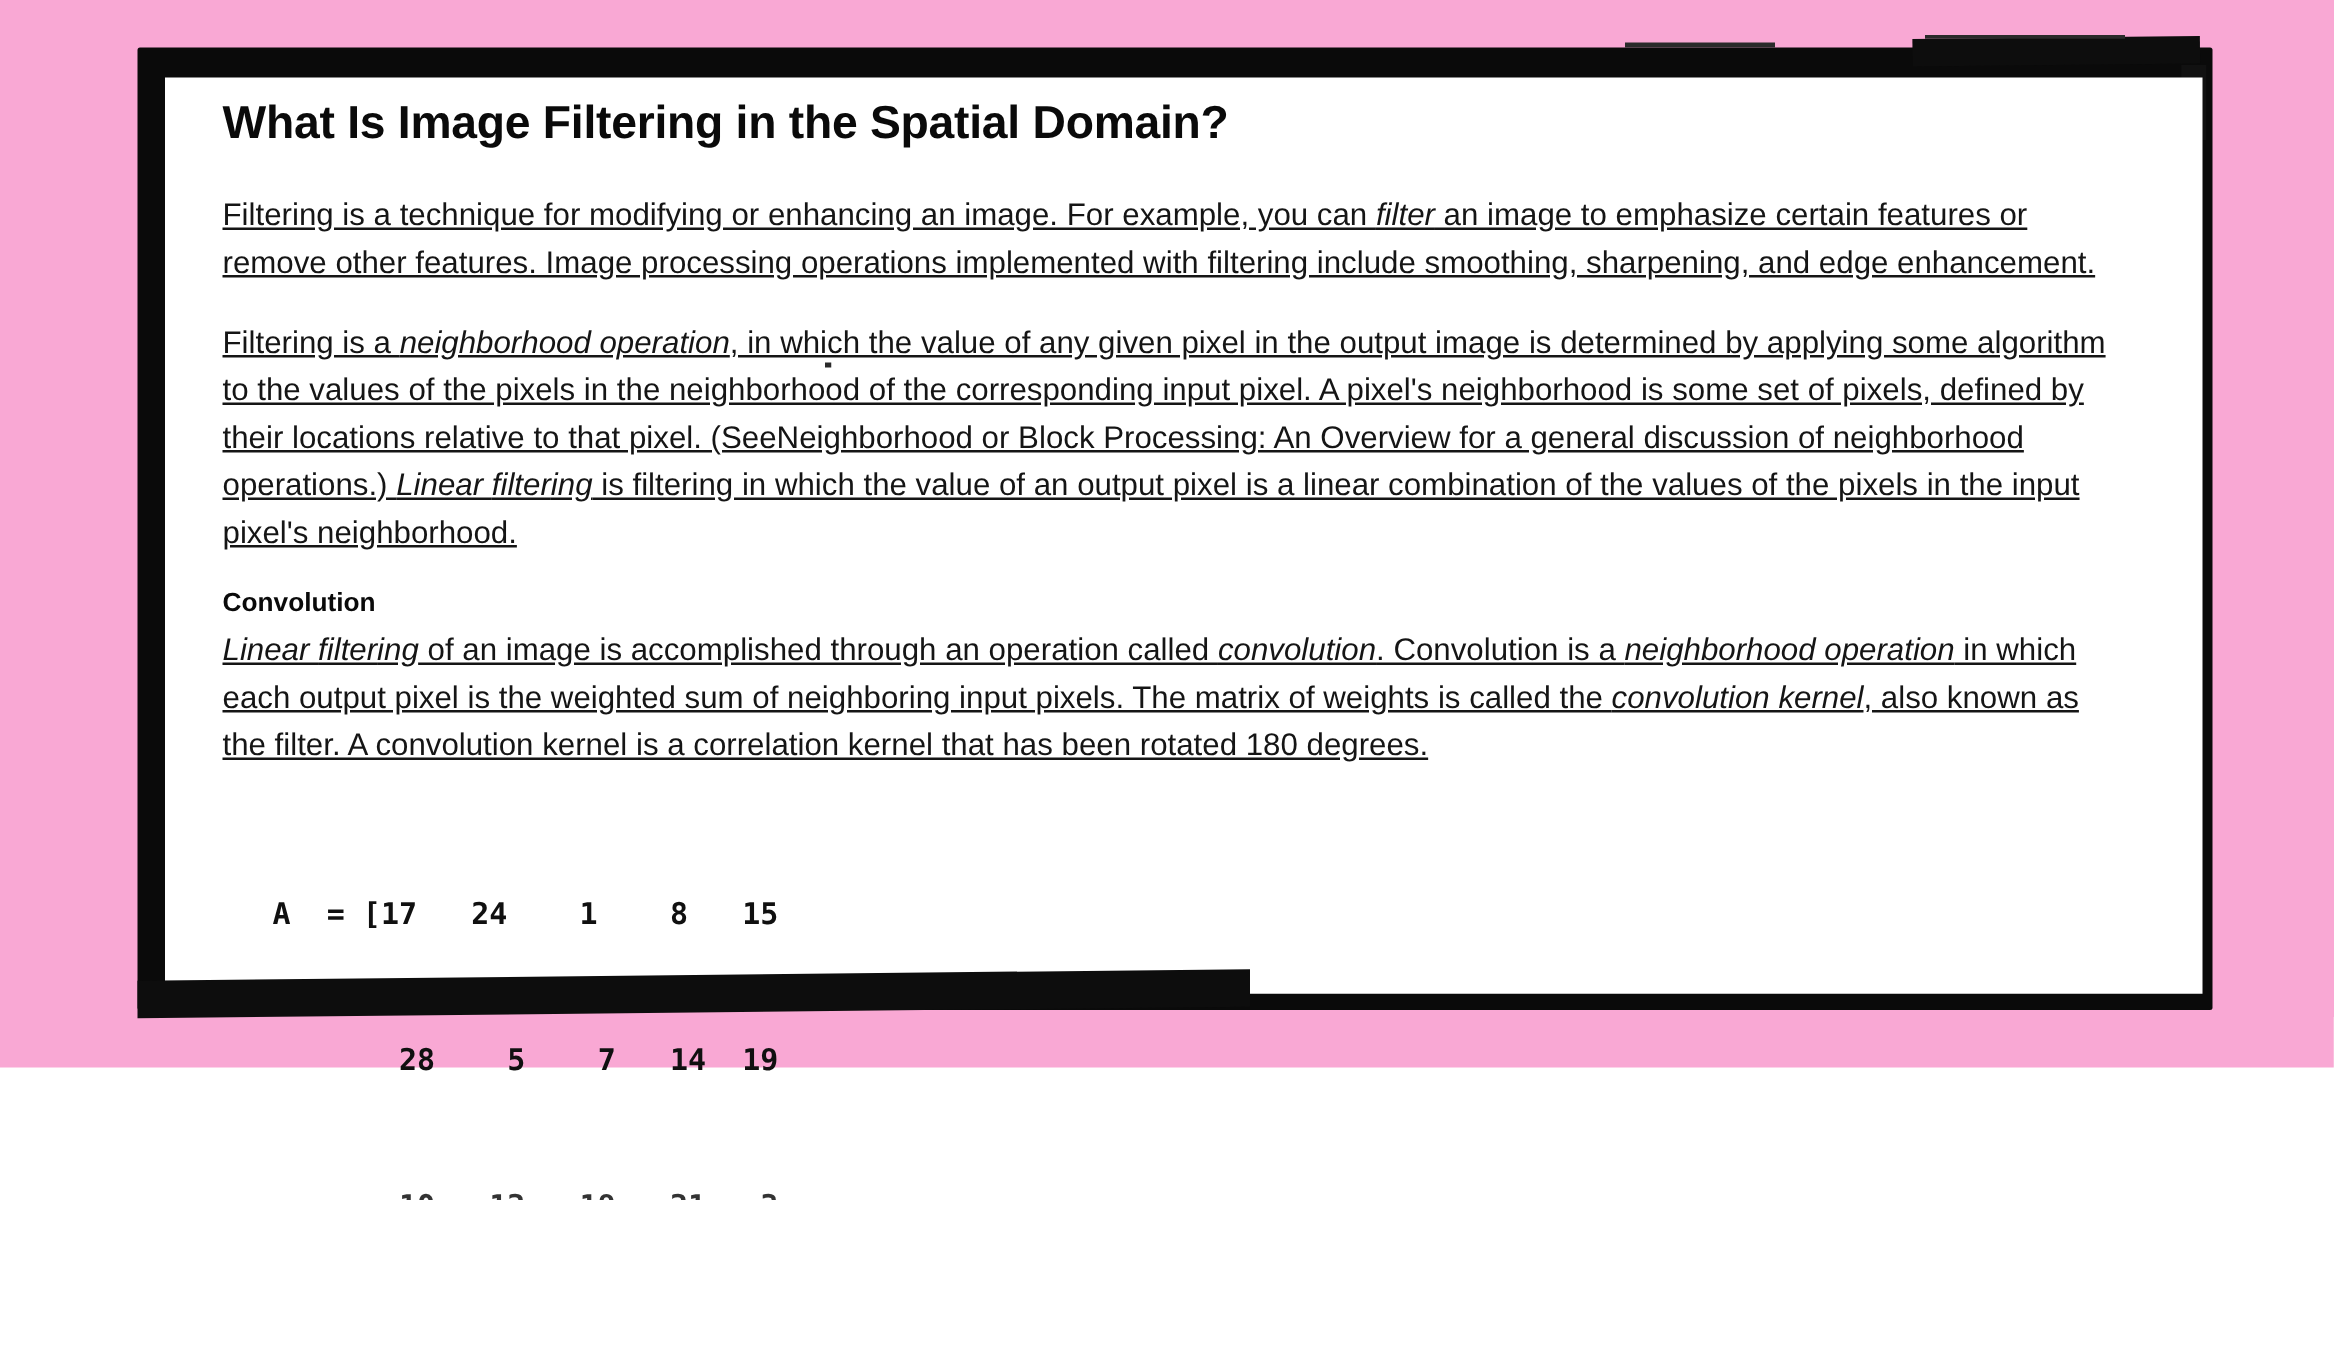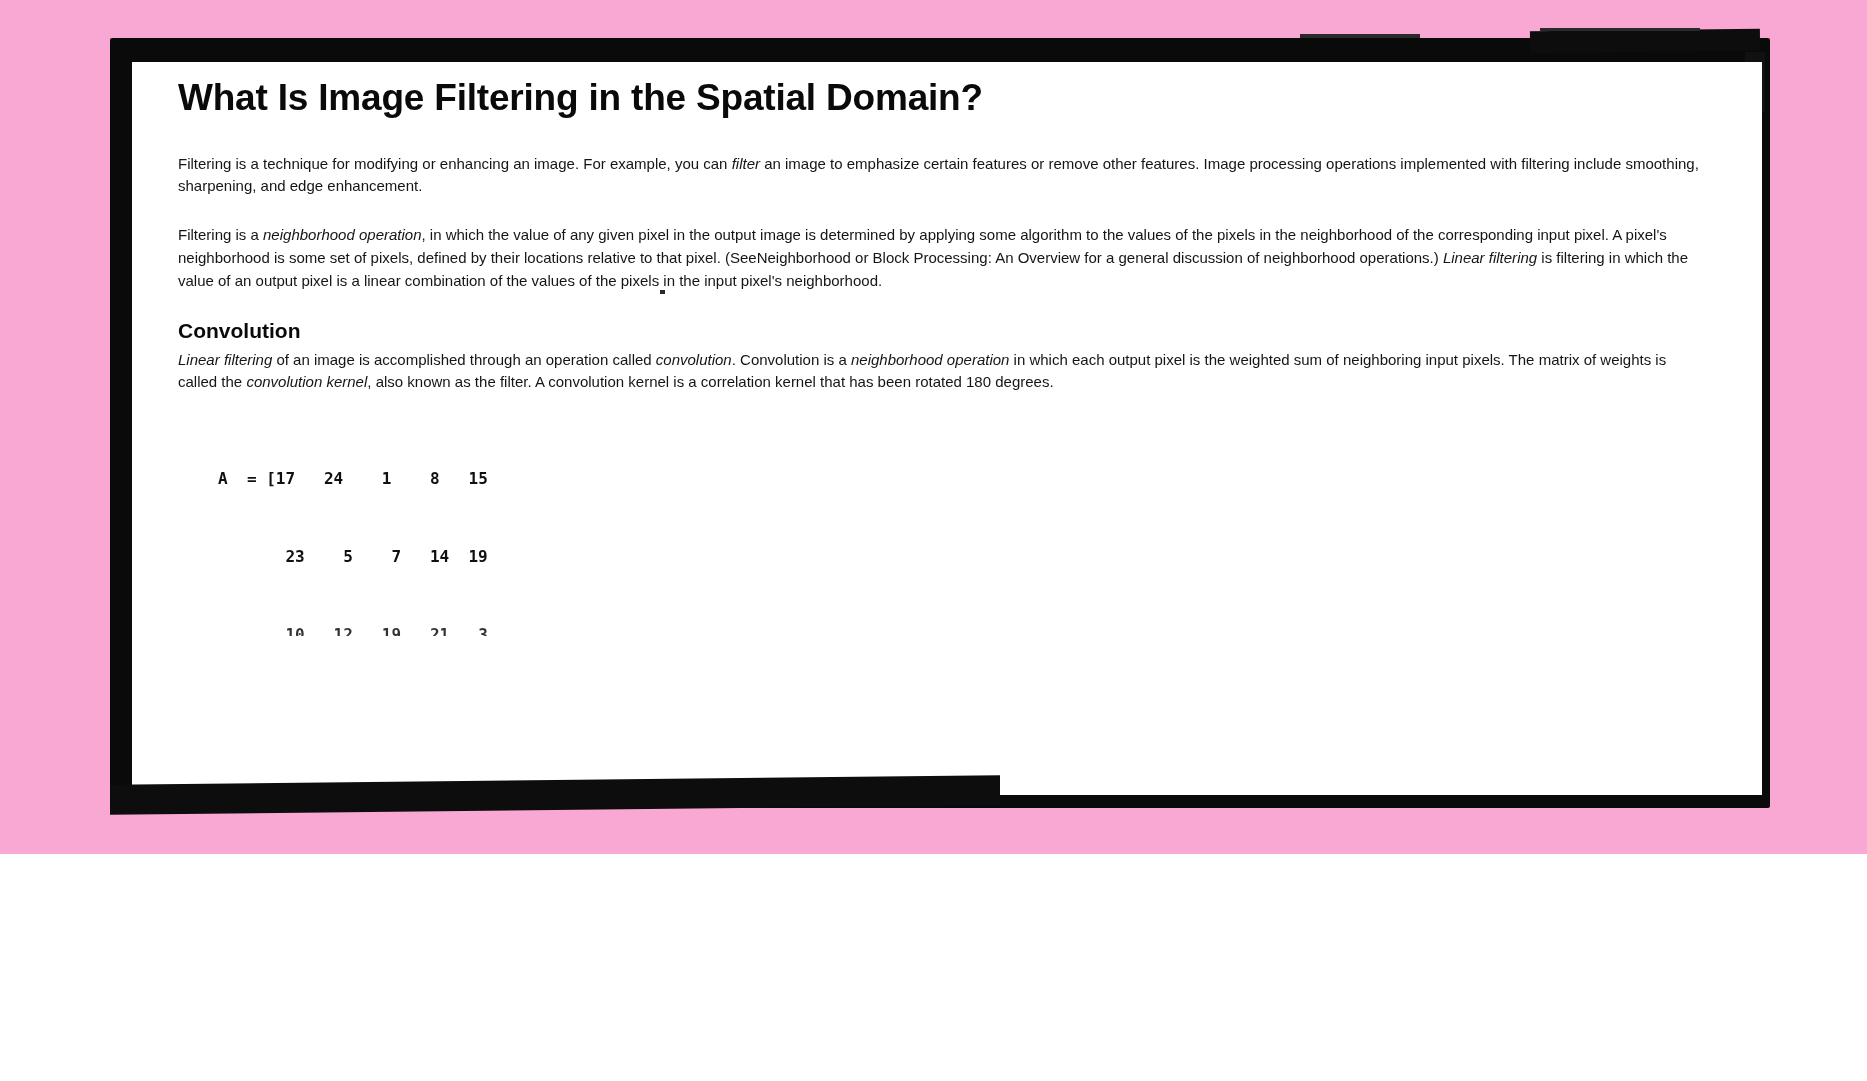--- a/index.html
+++ b/index.html
@@ -86,41 +86,42 @@
   h1.doc-title {
     font-size: 37px;
     font-weight: bold;
     letter-spacing: -0.2px;
     margin: 0 0 34px 0;
     line-height: 1.1;
     color: #0a0a0a;
   }
 
   p.para {
-    font-size: 15px;
+    font-size: 25px;
     line-height: 1.52;
     margin: 0 0 26px 0;
     color: #151515;
     max-width: 1525px;
+    text-decoration: underline;
   }
   p.para.tight { margin-bottom: 20px; }
 
   .h2 {
     font-size: 21px;
     font-weight: bold;
     margin: 0 0 6px 0;
     color: #0a0a0a;
   }
 
   em.it { font-style: italic; }
 
   
   .matrix {
     font-family: "DejaVu Sans Mono", monospace;
-    font-size: 16px;
+    font-size: 24px;
     font-weight: bold;
     line-height: 1.62;
     margin-top: 10px;
     margin-left: 40px;
     color: #101010;
     white-space: pre;
   }
   .matrix .row-cut {
     
     height: 14px;
@@ -152,18 +153,18 @@
 
     <p class="para">Filtering is a <em class="it">neighborhood operation</em>, in which the value of any given pixel in the output image is determined by applying some algorithm to the values of the pixels in the neighborhood of the corresponding input pixel. A pixel's neighborhood is some set of pixels, defined by their locations relative to that pixel. (SeeNeighborhood or Block Processing: An Overview for a general discussion of neighborhood operations.) <em class="it">Linear <em class="it">filter</em>ing</em> is filtering in which the value of an output pixel is a linear combination of the values of the pixels in the input pixel's neighborhood.</p>
 
     <div class="h2">Convolution</div>
 
     <p class="para tight"><em class="it">Linear <em class="it">filter</em>ing</em> of an image is accomplished through an operation called <em class="it">convolution</em>. Convolution is a <em class="it">neighborhood operation</em> in which each output pixel is the weighted sum of neighboring input pixels. The matrix of weights is called the <em class="it">convolution kernel</em>, also known as the filter. A convolution kernel is a correlation kernel that has been rotated 180 degrees.</p>
 
 
     <div class="matrix">
       <div><span>A  =</span> <span>[</span><span>17</span>   <span>24</span>    <span>1</span>    <span>8</span>   <span>15</span></div>
-      <div>       <span>23</span>    <span>5</span>    <span>7</span>   <span>14</span>  <span>19</span></div>
+      <div>       <span>28</span>    <span>5</span>    <span>7</span>   <span>14</span>  <span>19</span></div>
       <div class="row-cut">       <span>10</span>   <span>12</span>   <span>19</span>   <span>21</span>   <span>3</span></div>
     </div>
 
   </div>
 </div>
 
 </body></html>

